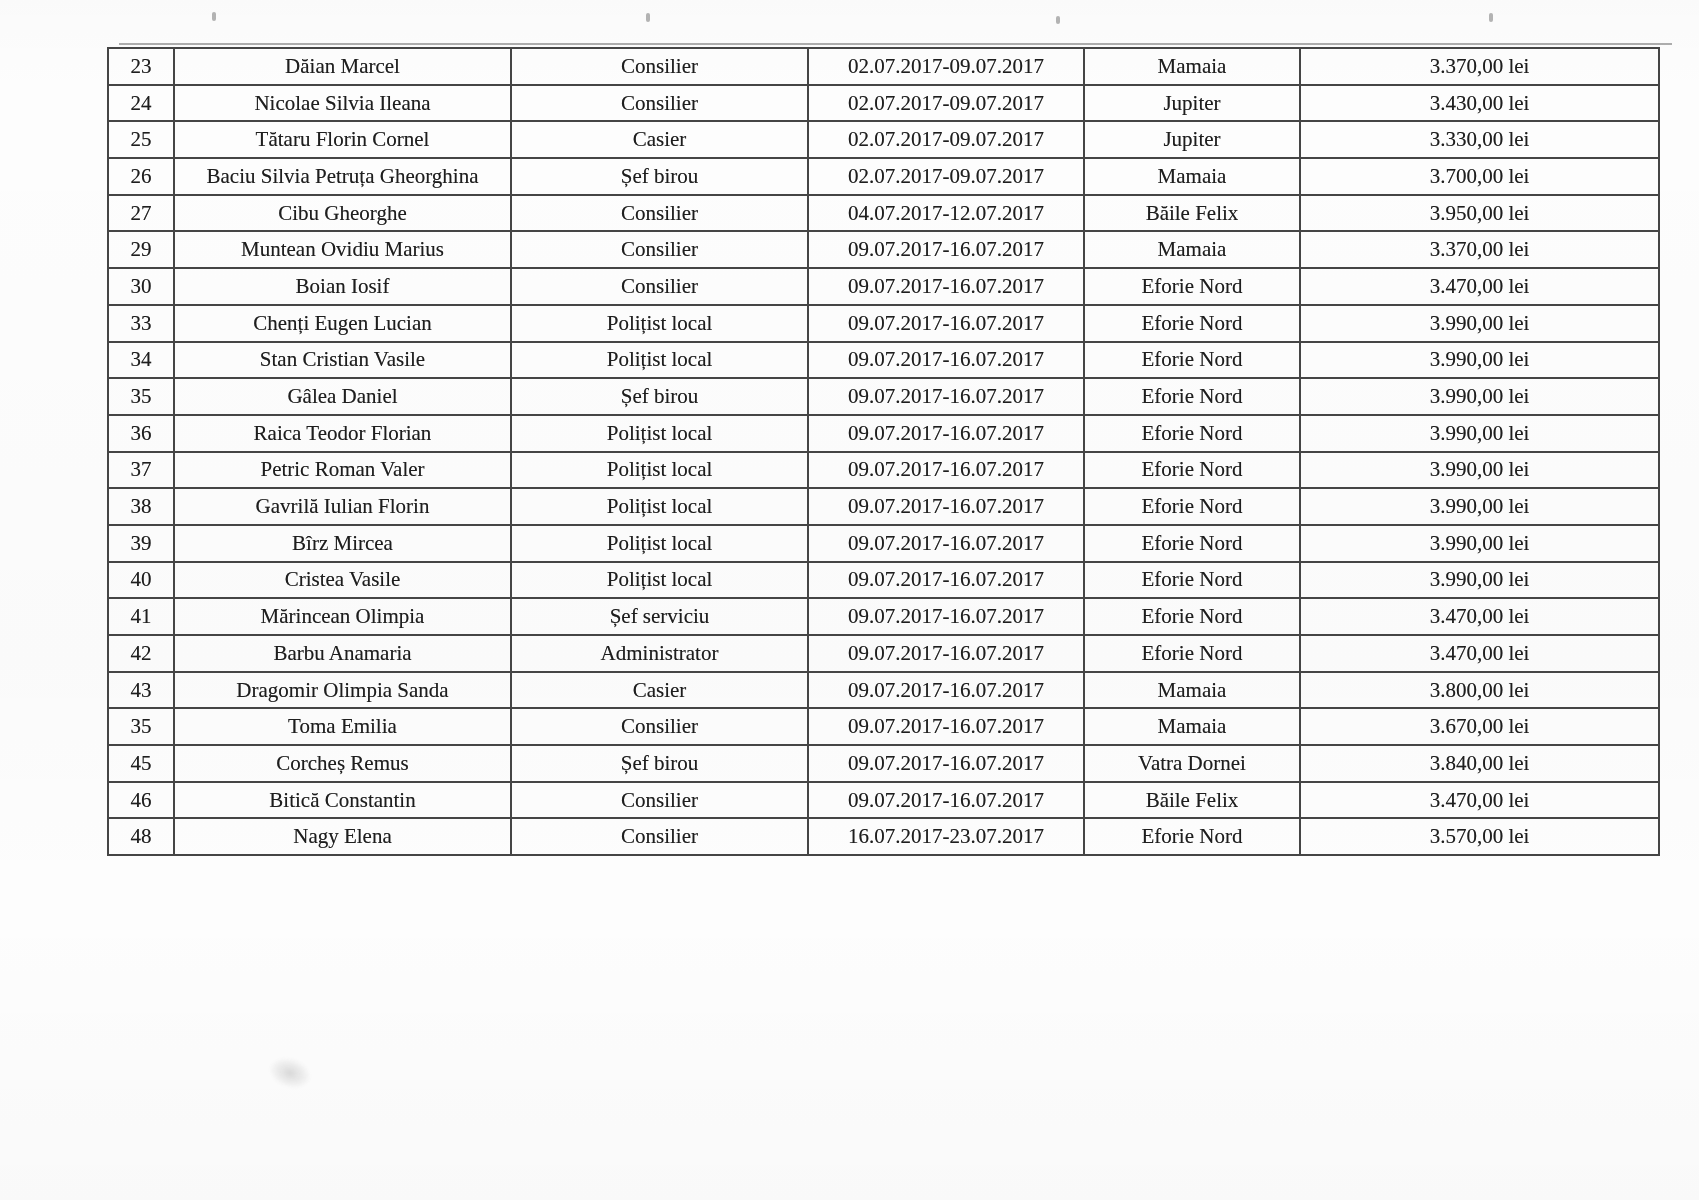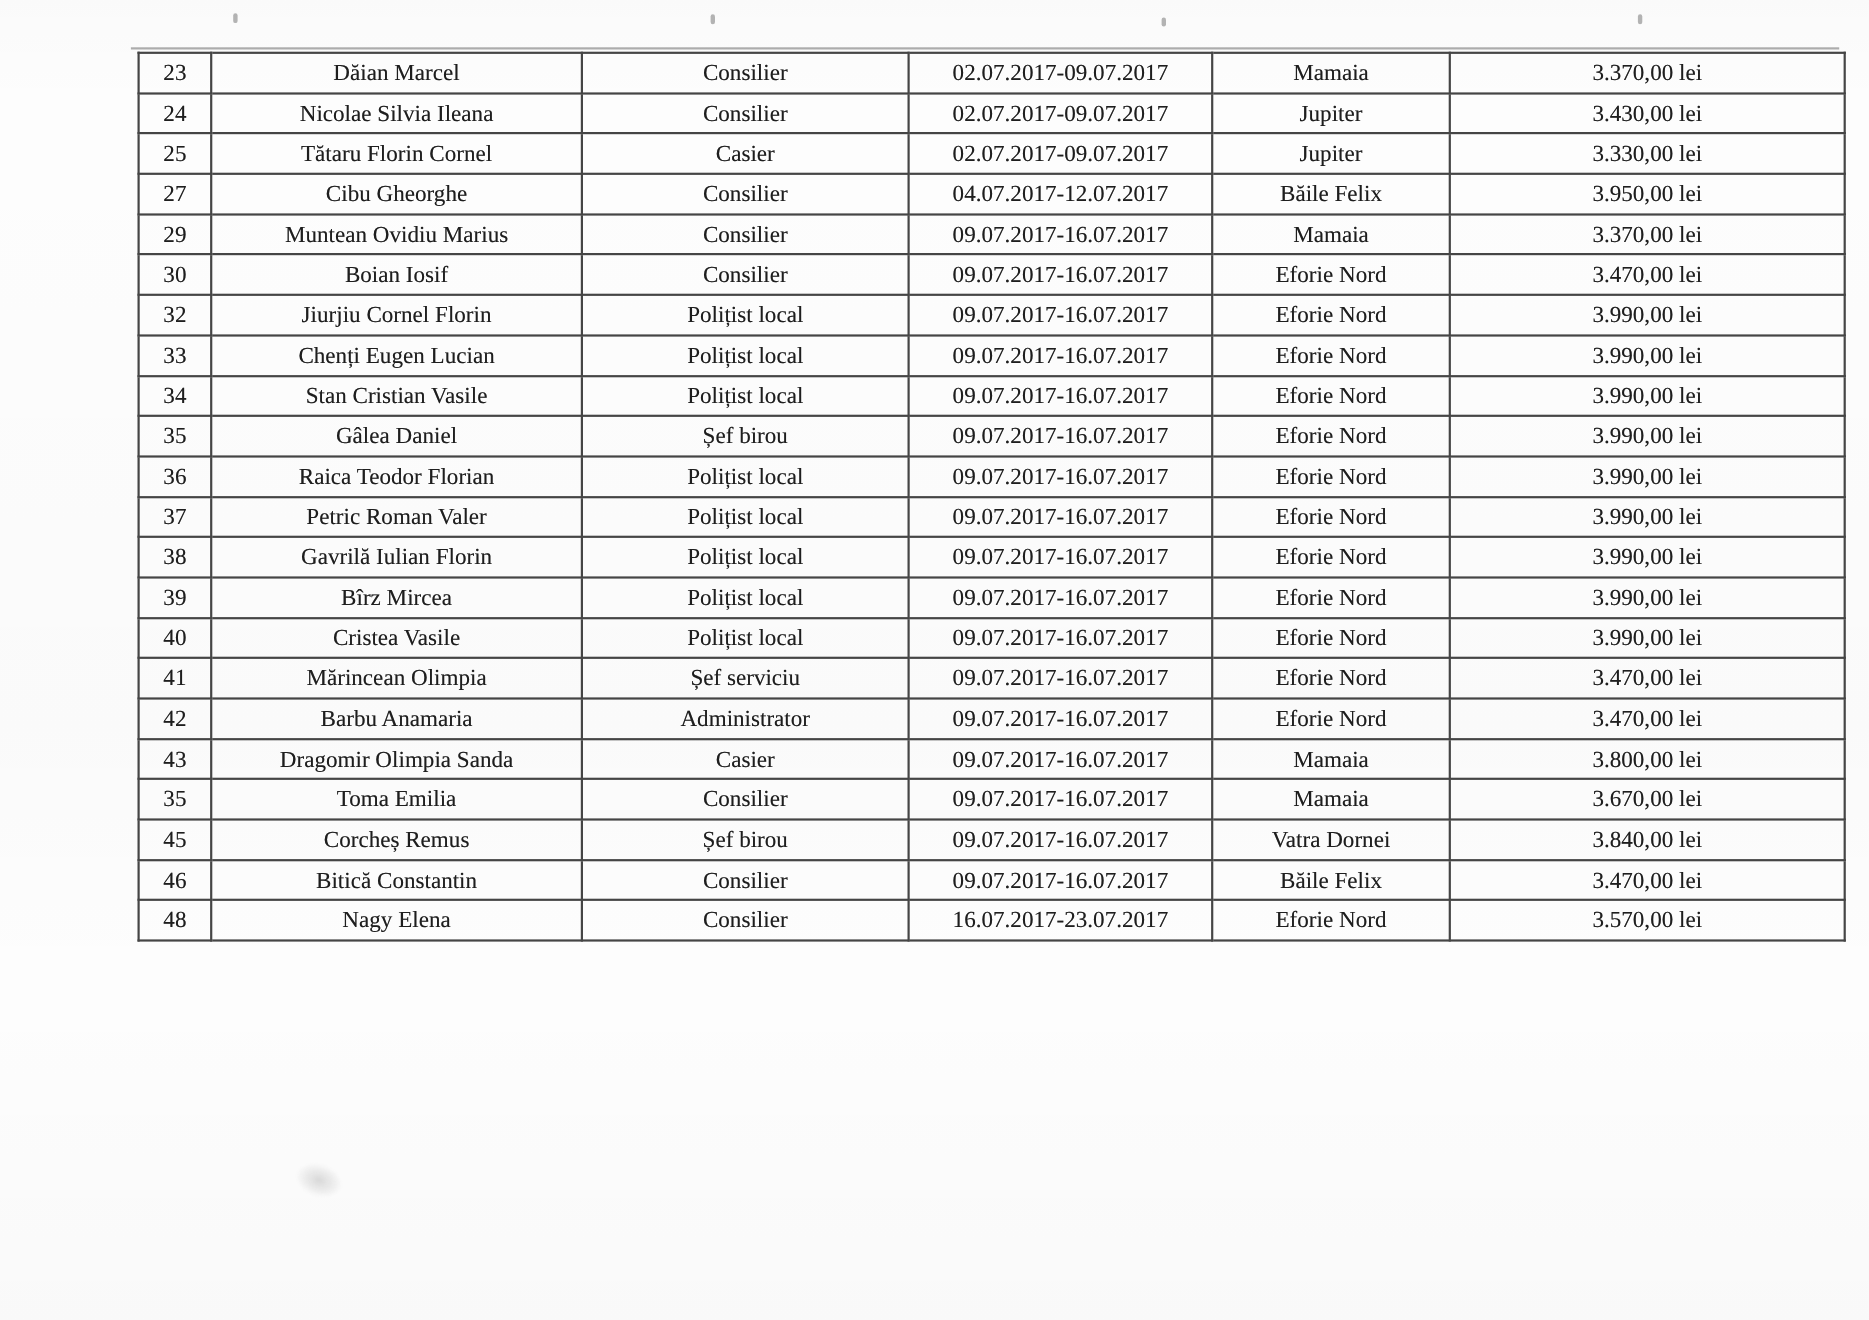--- a/index.html
+++ b/index.html
@@ -24,21 +24,21 @@
     position: absolute;
     left: 119px;
     top: 43px;
     width: 1553px;
     height: 2px;
     background: #6b6b6b;
     opacity: 0.55;
   }
   table.doc-table {
     position: absolute;
-    left: 125px;
+    left: 107px;
     top: 47px;
     width: 1551px;
     border-collapse: collapse;
     table-layout: fixed;
     color: #1e1e1e;
     font-size: 21px;
     text-shadow: 0 0 0.5px rgba(20,20,20,0.45);
   }
   table.doc-table td {
     border: 2px solid #454545;
@@ -118,20 +118,28 @@
   </tr>
         <tr>
     <td class="c-nr">25</td>
     <td class="c-name">Tătaru Florin Cornel</td>
     <td class="c-pos">Casier</td>
     <td class="c-period">02.07.2017-09.07.2017</td>
     <td class="c-loc">Jupiter</td>
     <td class="c-amount">3.330,00 lei</td>
   </tr>
         <tr>
+    <td class="c-nr">26</td>
+    <td class="c-name">Baciu Silvia Petruța Gheorghina</td>
+    <td class="c-pos">Șef birou</td>
+    <td class="c-period">02.07.2017-09.07.2017</td>
+    <td class="c-loc">Mamaia</td>
+    <td class="c-amount">3.700,00 lei</td>
+  </tr>
+        <tr>
     <td class="c-nr">27</td>
     <td class="c-name">Cibu Gheorghe</td>
     <td class="c-pos">Consilier</td>
     <td class="c-period">04.07.2017-12.07.2017</td>
     <td class="c-loc">Băile Felix</td>
     <td class="c-amount">3.950,00 lei</td>
   </tr>
         <tr>
     <td class="c-nr">29</td>
     <td class="c-name">Muntean Ovidiu Marius</td>
@@ -142,28 +150,20 @@
   </tr>
         <tr>
     <td class="c-nr">30</td>
     <td class="c-name">Boian Iosif</td>
     <td class="c-pos">Consilier</td>
     <td class="c-period">09.07.2017-16.07.2017</td>
     <td class="c-loc">Eforie Nord</td>
     <td class="c-amount">3.470,00 lei</td>
   </tr>
         <tr>
-    <td class="c-nr">32</td>
-    <td class="c-name">Jiurjiu Cornel Florin</td>
-    <td class="c-pos">Polițist local</td>
-    <td class="c-period">09.07.2017-16.07.2017</td>
-    <td class="c-loc">Eforie Nord</td>
-    <td class="c-amount">3.990,00 lei</td>
-  </tr>
-        <tr>
     <td class="c-nr">33</td>
     <td class="c-name">Chenți Eugen Lucian</td>
     <td class="c-pos">Polițist local</td>
     <td class="c-period">09.07.2017-16.07.2017</td>
     <td class="c-loc">Eforie Nord</td>
     <td class="c-amount">3.990,00 lei</td>
   </tr>
         <tr>
     <td class="c-nr">34</td>
     <td class="c-name">Stan Cristian Vasile</td>

